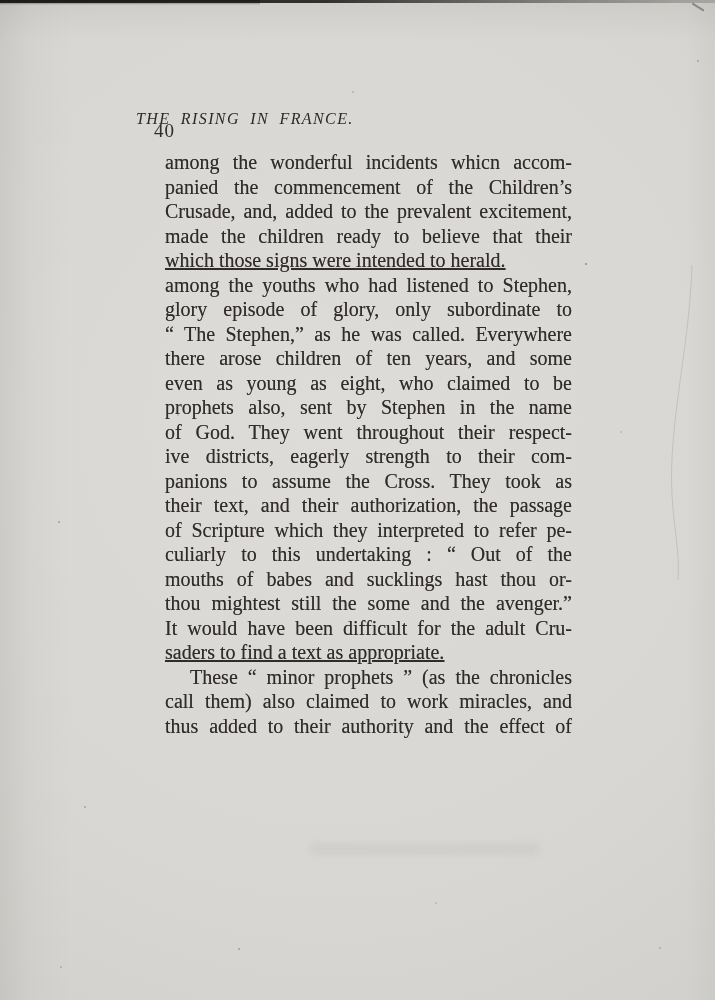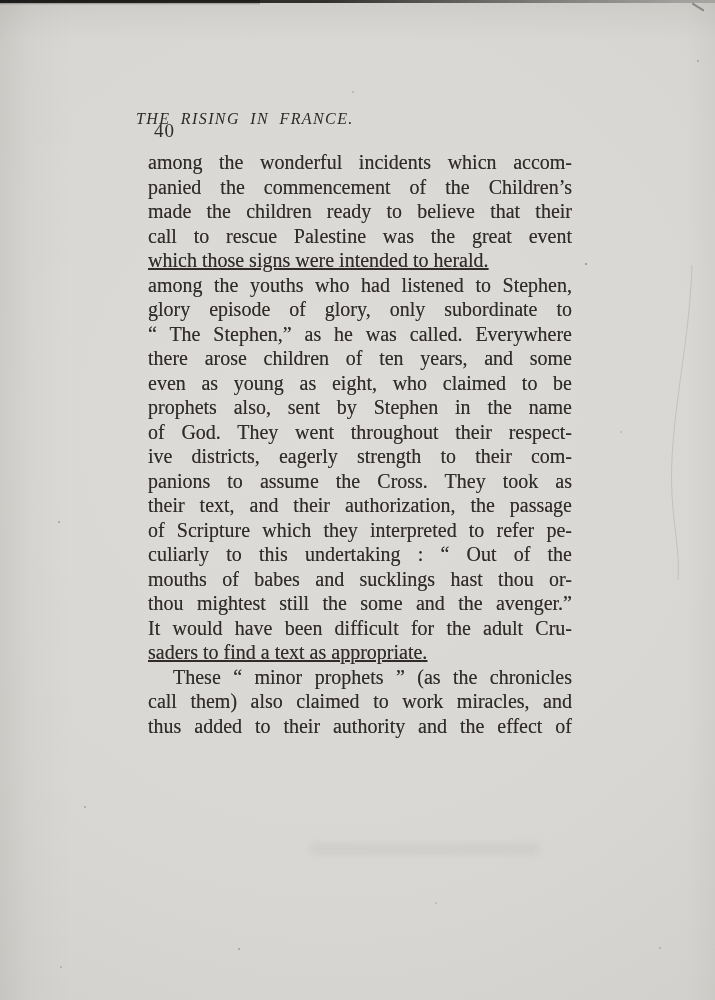--- a/index.html
+++ b/index.html
@@ -81,20 +81,21 @@
     color:var(--ink);
     font-size:20px;line-height:24.5px;
     text-shadow:0 0 0.5px rgba(47,44,41,0.55);
   }
   .para{margin:0;padding:0;}
   .l{
     text-align:justify;
     text-align-last:justify;
     -moz-text-align-last:justify;
     white-space:normal;
+    margin-left:17px;
   }
   .l-end{text-align-last:left;text-decoration:underline;-moz-text-align-last:left;}
   .indent{text-indent:25px;}
 </style>
 </head>
 <body>
 
 <div class="page">
   <div class="vignette"></div>
   <div class="edge-top"></div>
@@ -109,22 +110,22 @@
   <header class="running-head">
     <span class="pagenum">40</span>
     <span class="head-title">THE RISING IN FRANCE.</span>
   </header>
 
   <main class="text-block">
 
     <div class="para">
       <div class="l">among the wonderful incidents whicn accom-</div>
       <div class="l">panied the commencement of the Children’s</div>
+      <div class="l">Crusade, and, added to the prevalent excitement,</div>
       <div class="l">made the children ready to believe that their</div>
-      <div class="l">call to rescue Palestine was the great event</div>
       <div class="l l-end">which those signs were intended to herald.</div>
     </div>
 
     <div class="para">
       <div class="l">among the youths who had listened to Stephen,</div>
       <div class="l">glory episode of glory, only subordinate to</div>
       <div class="l">“ The Stephen,” as he was called.  Everywhere</div>
       <div class="l">there arose children of ten years, and some</div>
       <div class="l">even as young as eight, who claimed to be</div>
       <div class="l">prophets also, sent by Stephen in the name</div>

